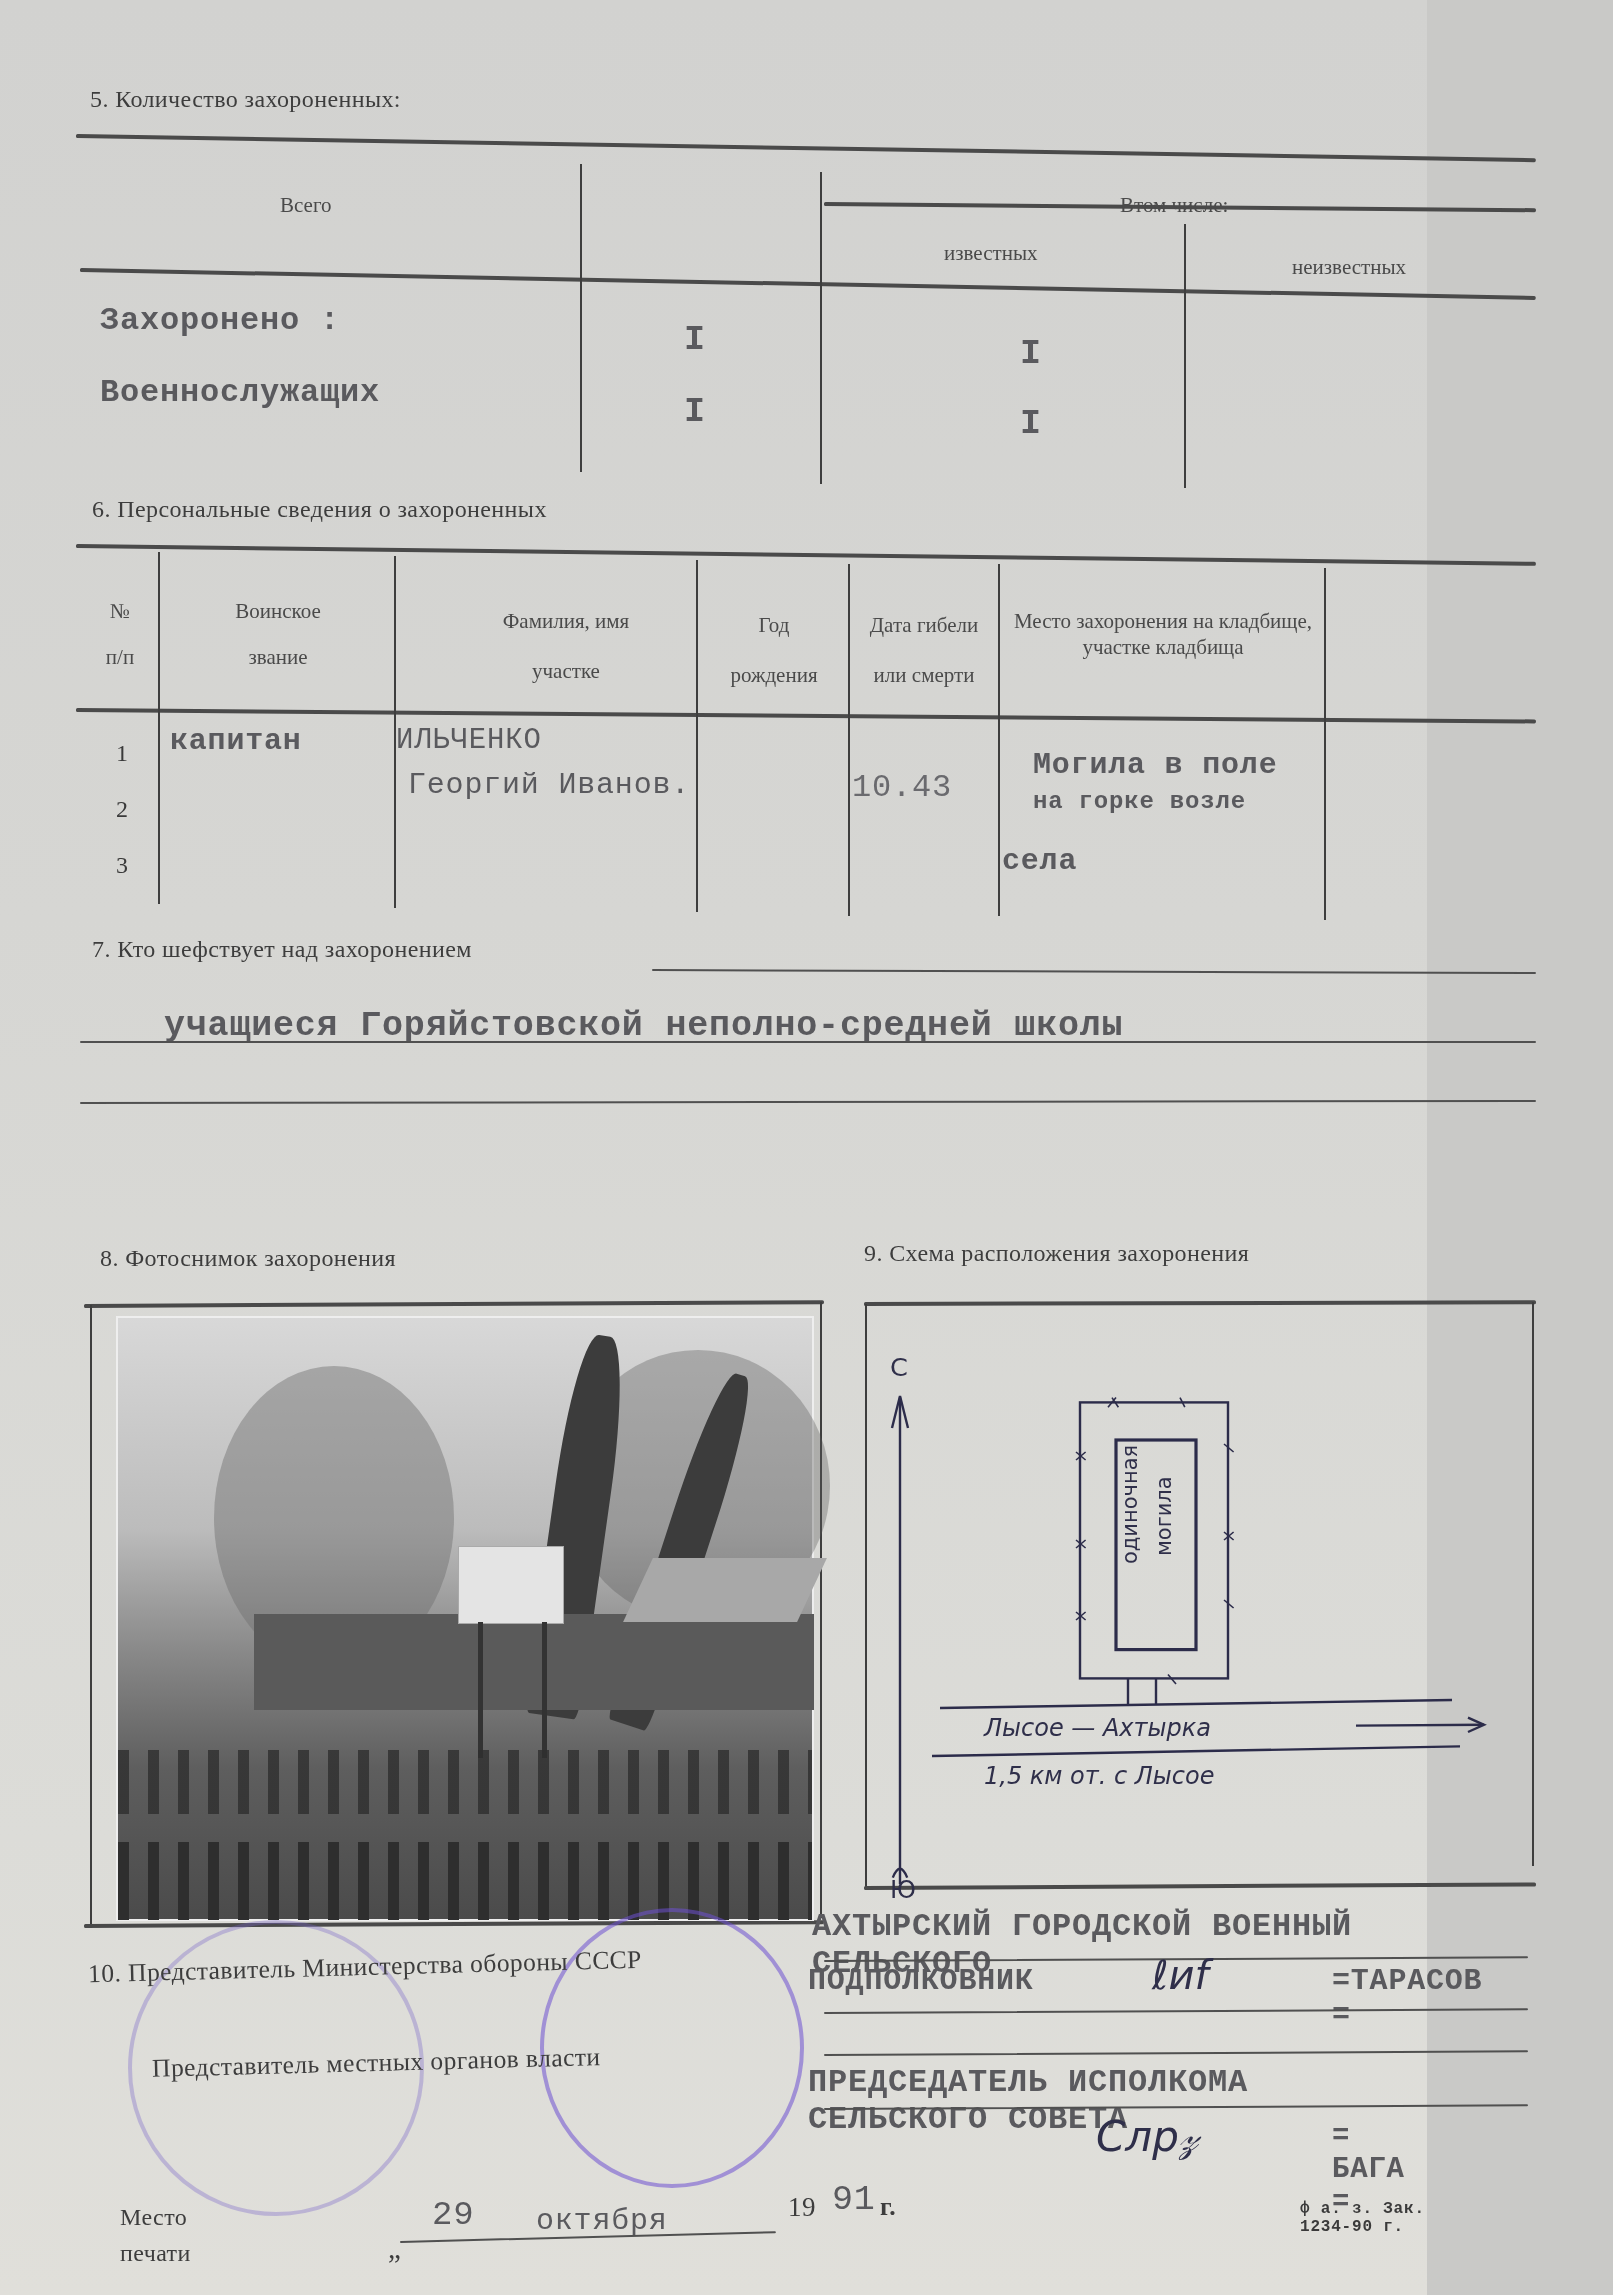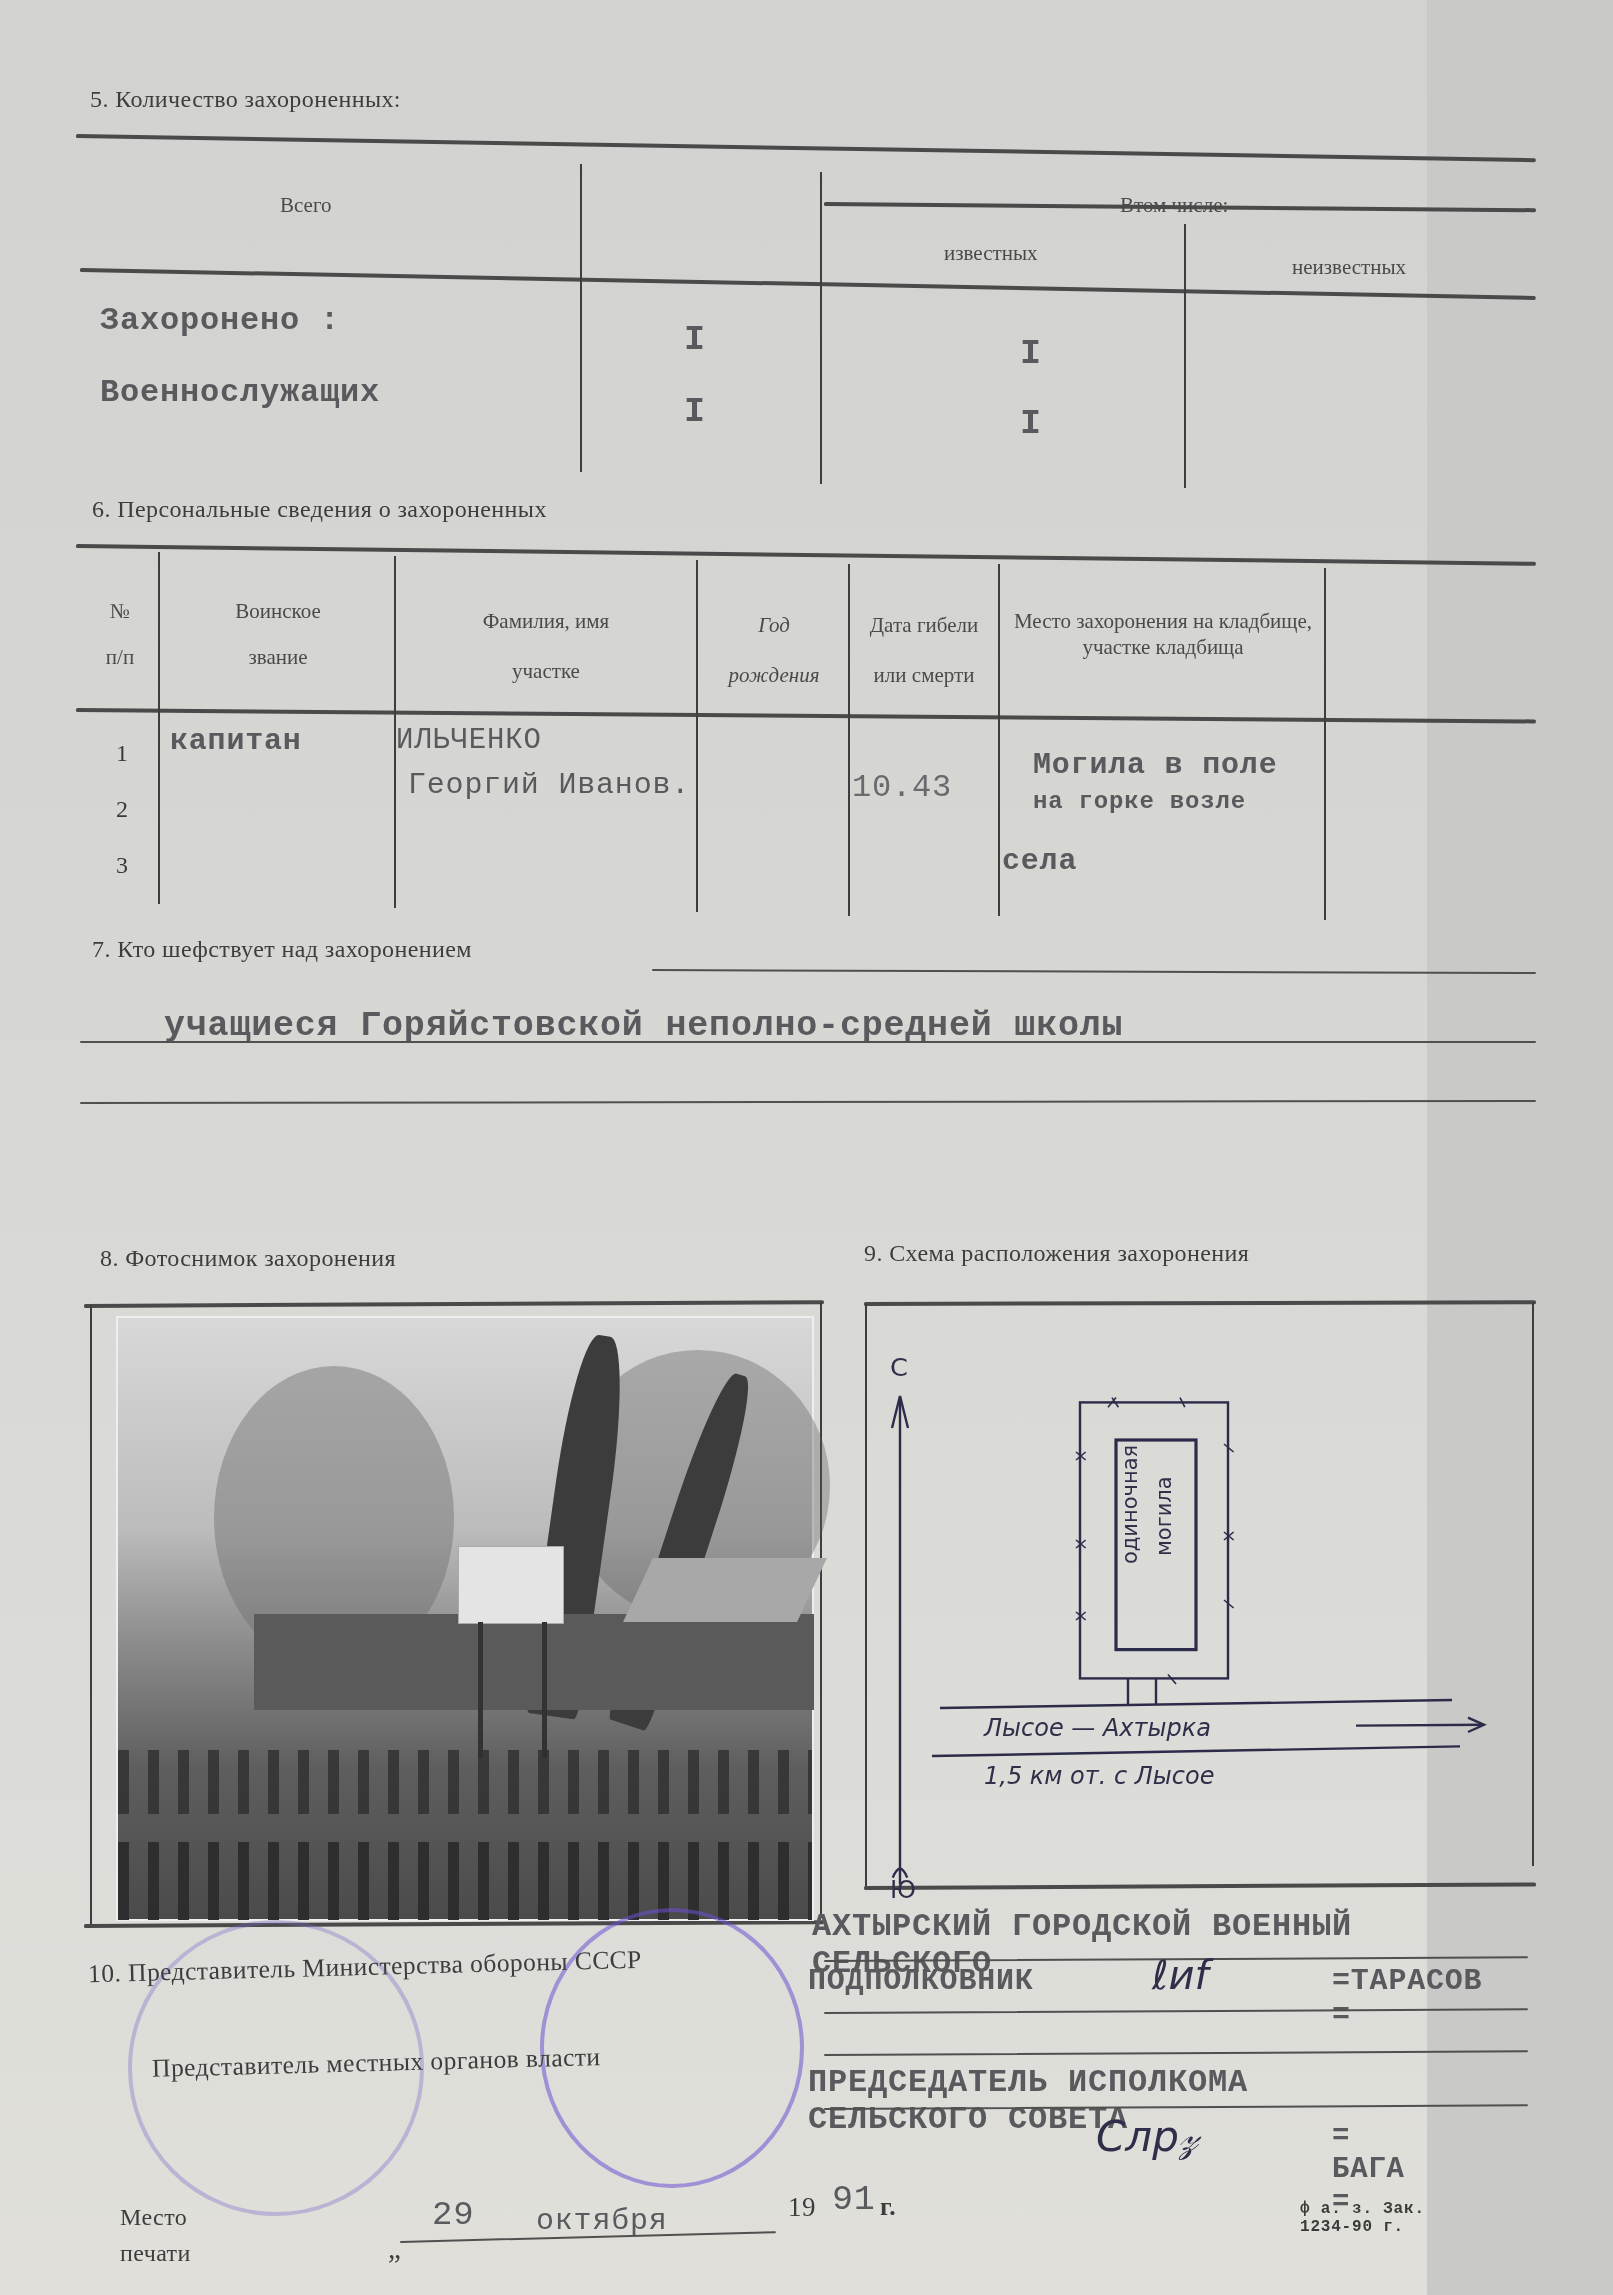--- a/index.html
+++ b/index.html
@@ -67,25 +67,25 @@
   <div class="vline" style="left:1324px;top:568px;height:352px;"></div>
 
   <div class="abs hdr" style="left:88px;top:588px;width:64px;line-height:46px;">
     <div>№</div>
     <div>п/п</div>
   </div>
   <div class="abs hdr" style="left:164px;top:588px;width:228px;line-height:46px;">
     <div>Воинское</div>
     <div>звание</div>
   </div>
-  <div class="abs hdr" style="left:400px;top:596px;width:292px;line-height:50px;">
+  <div class="abs hdr" style="left:420px;top:596px;width:292px;line-height:50px;">
     <div>Фамилия, имя</div>
     <div>участке</div>
   </div>
-  <div class="abs hdr" style="left:702px;top:600px;width:144px;line-height:50px;font-style:italic;">
+  <div class="abs hdr" style="left:702px;top:600px;width:144px;line-height:50px;">
     <div>Год</div>
     <div>рождения</div>
   </div>
   <div class="abs hdr" style="left:851px;top:600px;width:146px;line-height:50px;">
     <div>Дата гибели</div>
     <div>или смерти</div>
   </div>
   <div class="abs hdr" style="left:1009px;top:608px;width:308px;">Место захоронения на кладбище, участке кладбища</div>
 
   <div class="abs num" style="left:116px;top:740px;">1</div>

